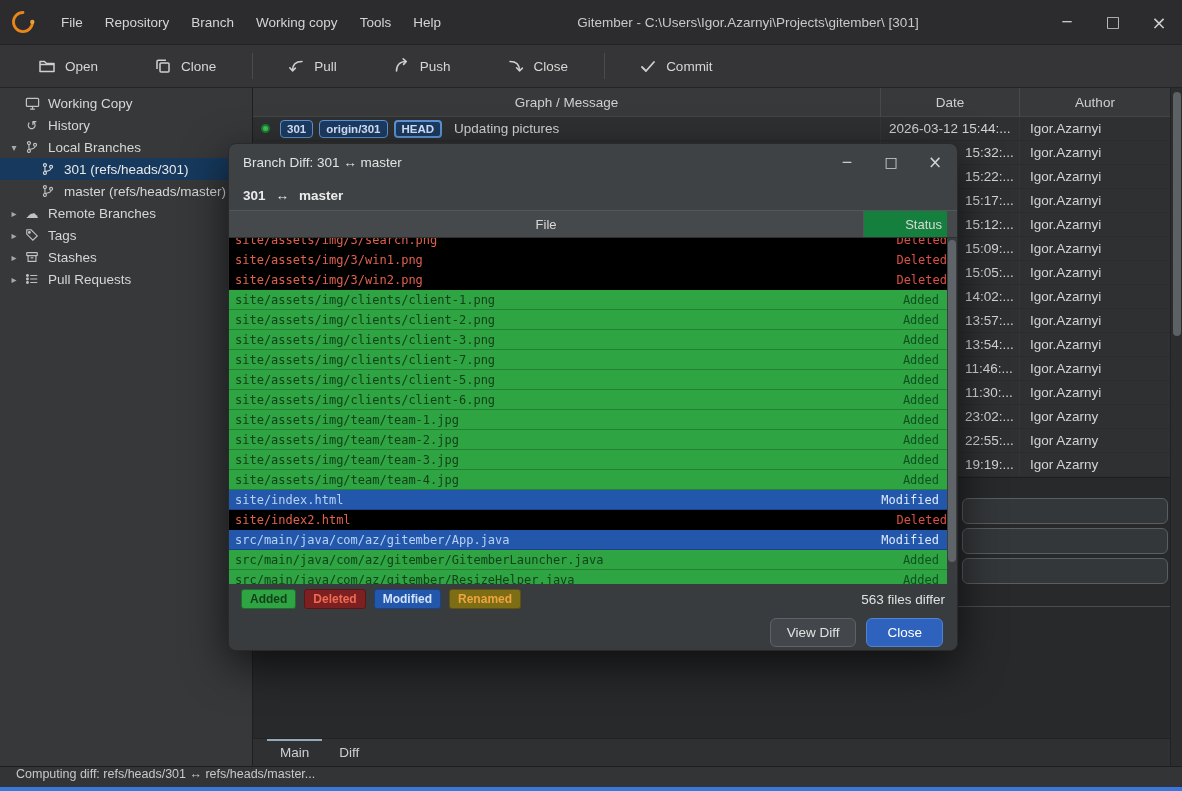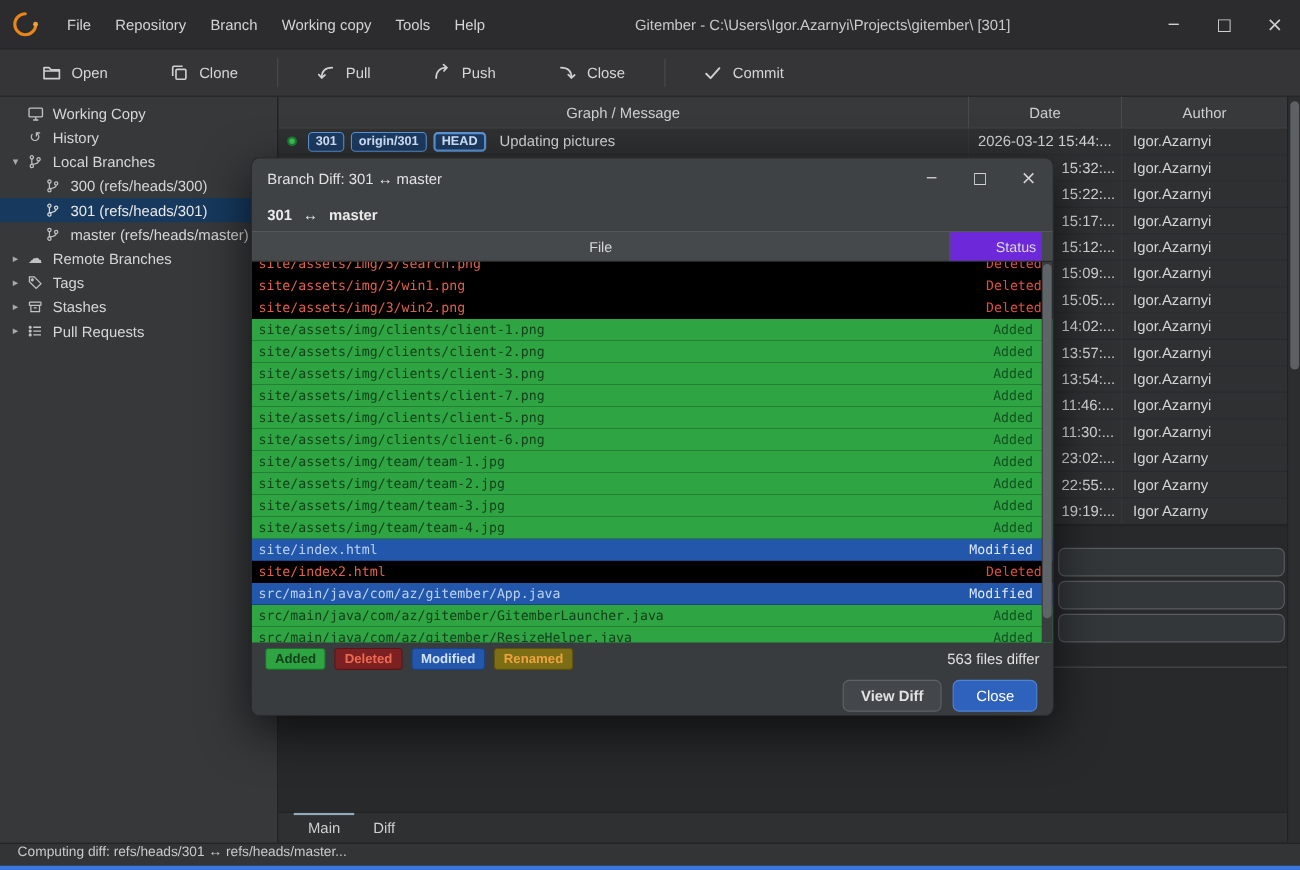--- a/index.html
+++ b/index.html
@@ -66,21 +66,21 @@
   .main-sb-thumb { position:absolute; left:2px; top:4px; width:8px; height:244px; background:#5d6164; border-radius:4px; }
 
   
   .dialog { position:absolute; left:228px; top:143px; width:730px; height:508px; background:#3e4245; border:1px solid #2a2a2a; border-radius:8px; box-shadow:0 14px 44px rgba(0,0,0,.65); overflow:hidden; z-index:10; display:flex; flex-direction:column; }
   .dlg-titlebar { height:36px; display:flex; align-items:center; flex:0 0 auto; }
   .dlg-title { flex:1; padding-left:14px; font-size:13.5px; color:#e2e2e2; }
   .dctrl { width:44px; height:36px; display:flex; align-items:center; justify-content:center; color:#d2d2d2; font-size:14px; font-family:"DejaVu Sans",sans-serif; }
   .dlg-subtitle { height:30px; display:flex; align-items:center; gap:10px; padding-left:14px; font-weight:bold; font-size:13.5px; color:#ebebeb; flex:0 0 auto; }
   .dlg-header { height:28px; display:flex; background:#46494c; border-top:1px solid #54575a; border-bottom:1px solid #2e3032; color:#d8d8d8; font-size:13px; flex:0 0 auto; }
   .dh-file { width:637px; display:flex; align-items:center; justify-content:center; border-right:1px solid #54575a; }
-  .dh-status { width:83px; display:flex; align-items:center; justify-content:center; background:#6d28d9;padding-left:36px; }
+  .dh-status { width:83px; display:flex; align-items:center; justify-content:center; background:#15803d;padding-left:36px; }
   .dh-sb { width:10px; }
   .dlg-list { height:346px; overflow:hidden; position:relative; background:#35383a; flex:0 0 auto; }
   .dlg-rows { transform:translateY(-8px); }
   .f-row { height:20px; display:flex; align-items:center; border-bottom:1px solid rgba(0,0,0,.22); }
   .f-file { width:637px; padding-left:6px; font-family:"DejaVu Sans Mono",monospace; font-size:12px; white-space:nowrap; overflow:hidden; }
   .f-status { width:83px; text-align:right; padding-right:10px; font-family:"DejaVu Sans Mono",monospace; font-size:12px; }
   .st-added   { background:#2fa443; }
   .st-added .f-file   { color:#12421a; } .st-added .f-status   { color:#0f5220; }
   .st-deleted { background:#000000;gap:36px; }
   .st-deleted .f-file { color:#e0614b; } .st-deleted .f-status { color:#da5044; }
@@ -90,21 +90,21 @@
   .dlg-sb-thumb { position:absolute; left:1px; top:2px; width:8px; height:322px; background:#5f6468; border-radius:4px; }
   .dlg-legend { height:30px; display:flex; align-items:center; gap:8px; padding:0 12px; background:#393c3f; flex:0 0 auto; }
   .lg { font-size:12px; font-weight:bold; padding:2px 8px; border-radius:3px; border:1px solid transparent; }
   .lg-added    { background:#2fa443; color:#123f19; border-color:#1c6e2b; }
   .lg-deleted  { background:#7d2022; color:#ef6b51; border-color:#5c1517; }
   .lg-modified { background:#2257ac; color:#d3e3f9; border-color:#1a4284; }
   .lg-renamed  { background:#7d6d14; color:#efa43f; border-color:#5d520f; }
   .lg-spacer { flex:1; }
   .files-differ { color:#e0e0e0; font-size:13.5px; }
   .dlg-buttons { height:38px; display:flex; align-items:center; justify-content:flex-end; gap:10px; padding-right:14px; background:#393c3f; flex:1; }
-  .btn { border-radius:6px; font-size:13.5px; padding:6px 16px; font-family:inherit;font-weight:bold; }
+  .btn { border-radius:6px; font-size:13.5px; padding:6px 16px; font-family:inherit; }
   .btn-viewdiff { background:#43474b; border:1px solid #5e6366; color:#e2e2e2; }
   .btn-close { background:#2e62bd; border:1px solid #4f83d6; color:#ffffff; font-weight:normal; padding:6px 20px; }
 </style>
 </head>
 <body>
 
 <div class="window">
 
   <div class="titlebar">
     <div class="logo">
@@ -322,32 +322,20 @@
       <span class="sicon">
         <svg width="14" height="14" viewBox="0 0 16 16" fill="none" stroke="#c2c2c2" stroke-width="1.3">
             <circle cx="4.5" cy="3.5" r="1.7"></circle>
             <circle cx="4.5" cy="12.5" r="1.7"></circle>
             <circle cx="11.5" cy="5.5" r="1.7"></circle>
             <path d="M4.5 5.2v5.6M11.5 7.2c0 2.8-3.4 3.2-7 3.6"></path>
           </svg>
       </span>
       <span>Local Branches</span>
     </div>
-    <div class="side-item">
-      <span class="indent-child"></span>
-      <span class="sicon">
-        <svg width="14" height="14" viewBox="0 0 16 16" fill="none" stroke="#c2c2c2" stroke-width="1.3">
-            <circle cx="4.5" cy="3.5" r="1.7"></circle>
-            <circle cx="4.5" cy="12.5" r="1.7"></circle>
-            <circle cx="11.5" cy="5.5" r="1.7"></circle>
-            <path d="M4.5 5.2v5.6M11.5 7.2c0 2.8-3.4 3.2-7 3.6"></path>
-          </svg>
-      </span>
-      <span>300 (refs/heads/300)</span>
-    </div>
     <div class="side-item selected">
       <span class="indent-child"></span>
       <span class="sicon">
         <svg width="14" height="14" viewBox="0 0 16 16" fill="none" stroke="#d8d8d8" stroke-width="1.3">
             <circle cx="4.5" cy="3.5" r="1.7"></circle>
             <circle cx="4.5" cy="12.5" r="1.7"></circle>
             <circle cx="11.5" cy="5.5" r="1.7"></circle>
             <path d="M4.5 5.2v5.6M11.5 7.2c0 2.8-3.4 3.2-7 3.6"></path>
           </svg>
       </span>

